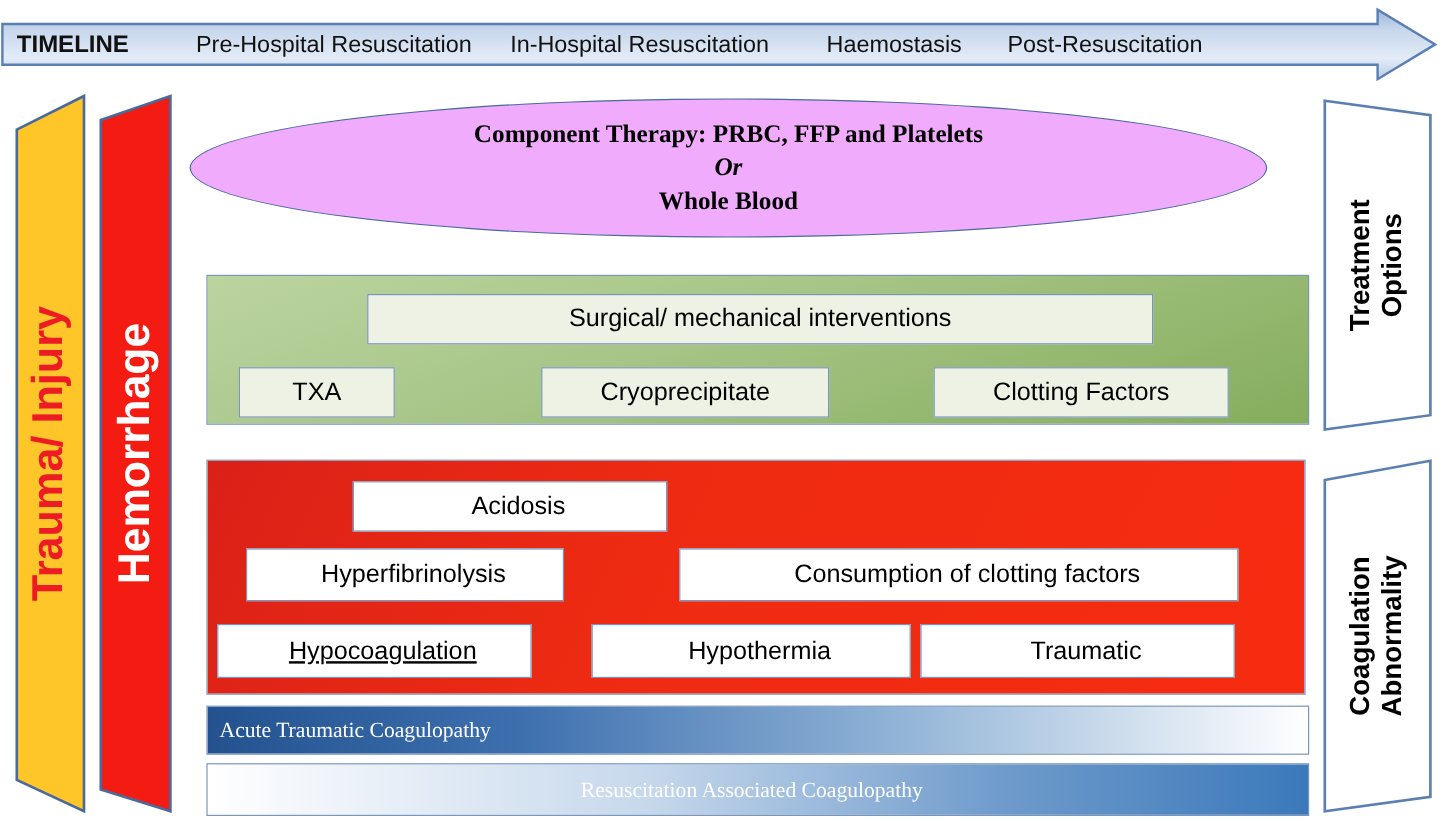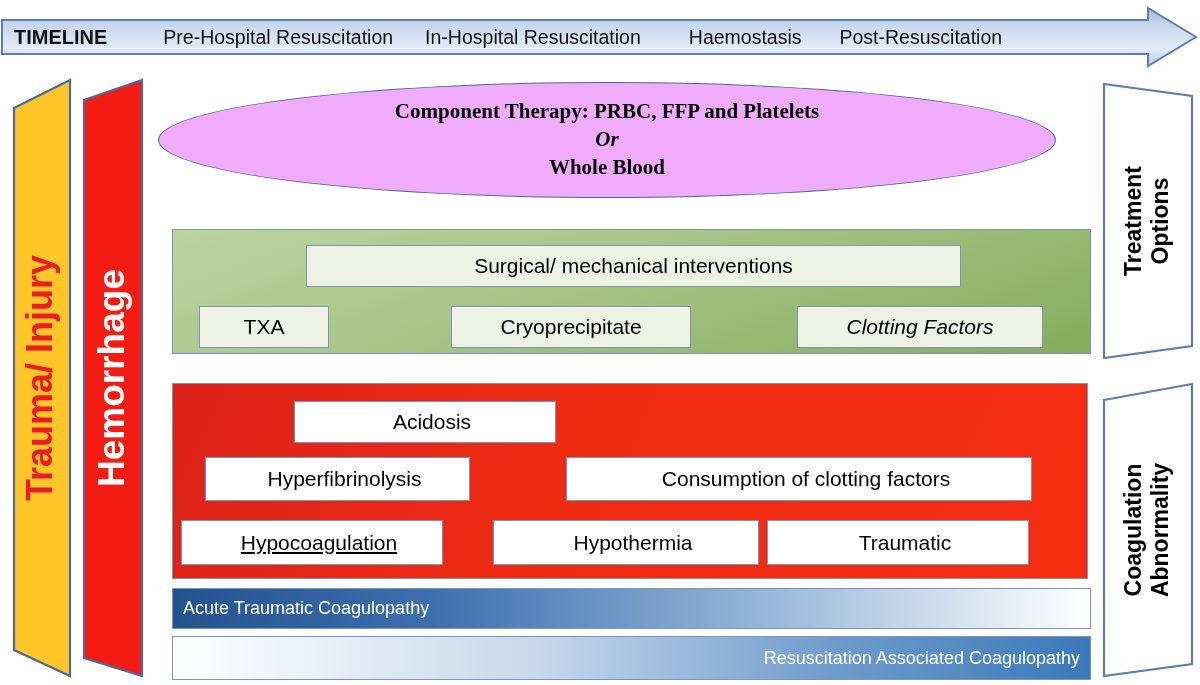--- a/index.html
+++ b/index.html
@@ -58,27 +58,27 @@
     border: 1.5px solid #7a96bd;
     display: flex; align-items: center; justify-content: center;
     font-size: 21px; color: #000; white-space: nowrap;
   }
   .chip.onGreen { background: #edf2e5; }
   .chip.onRed   { background: #ffffff; padding-left: 14px; }
 
   
   .gbar {
     position: absolute; border: 1.5px solid #7a96bd;
-    display: flex; align-items: center;
+    display: flex; align-items: center; font-family: Liberation Serif, serif;
   }
   .gbar.atc  { background: linear-gradient(90deg, #23528f 0%, #3d6fae 28%, #8fb2d6 62%, #ffffff 100%); }
   .gbar.rac  { background: linear-gradient(90deg, #ffffff 0%, #c6d8ec 40%, #6f9bcb 72%, #3b79bb 100%); }
   .gbar .gtext { color: #fff; font-size: 18px; white-space: nowrap; }
   .gbar.atc .gtext { margin-left: 10px; }
-  .gbar.rac { justify-content: flex-end; }
+  .gbar.rac { justify-content: center; }
   .gbar.rac .gtext { margin-right: 10px; }
 
   
   .sidebox { position: absolute; }
   .sidebox svg { position: absolute; left: 0; top: 0; }
   .sidebox .sbtext {
     position: absolute; left: 50%; top: 50%;
     transform: translate(-50%,-50%) rotate(-90deg);
     white-space: nowrap; text-align: center;
     font-weight: bold; font-size: 23px; color: #000; line-height: 1.18;
@@ -133,21 +133,21 @@
   <div class="band green" style="left:172px; top:229px; width:919px; height:125px;">
     <div class="chip onGreen" style="left:133px; top:15px; width:655px; height:42px;">
       <span>Surgical/ mechanical interventions</span>
     </div>
     <div class="chip onGreen" style="left:26px; top:76px; width:130px; height:42px;">
       <span>TXA</span>
     </div>
     <div class="chip onGreen" style="left:278px; top:76px; width:240px; height:42px;">
       <span>Cryoprecipitate</span>
     </div>
-    <div class="chip onGreen" style="left:624px; top:76px; width:246px; height:42px;font-style:italic;">
+    <div class="chip onGreen" style="left:605px; top:76px; width:246px; height:42px;">
       <span>Clotting Factors</span>
     </div>
   </div>
 
   <div class="band red" style="left:172px; top:383px; width:916px; height:196px;">
     <div class="chip onRed" style="left:121px; top:17px; width:262px; height:42px;">
       <span>Acidosis</span>
     </div>
     <div class="chip onRed" style="left:32px; top:73px; width:265px; height:44px;">
       <span>Hyperfibrinolysis</span>

